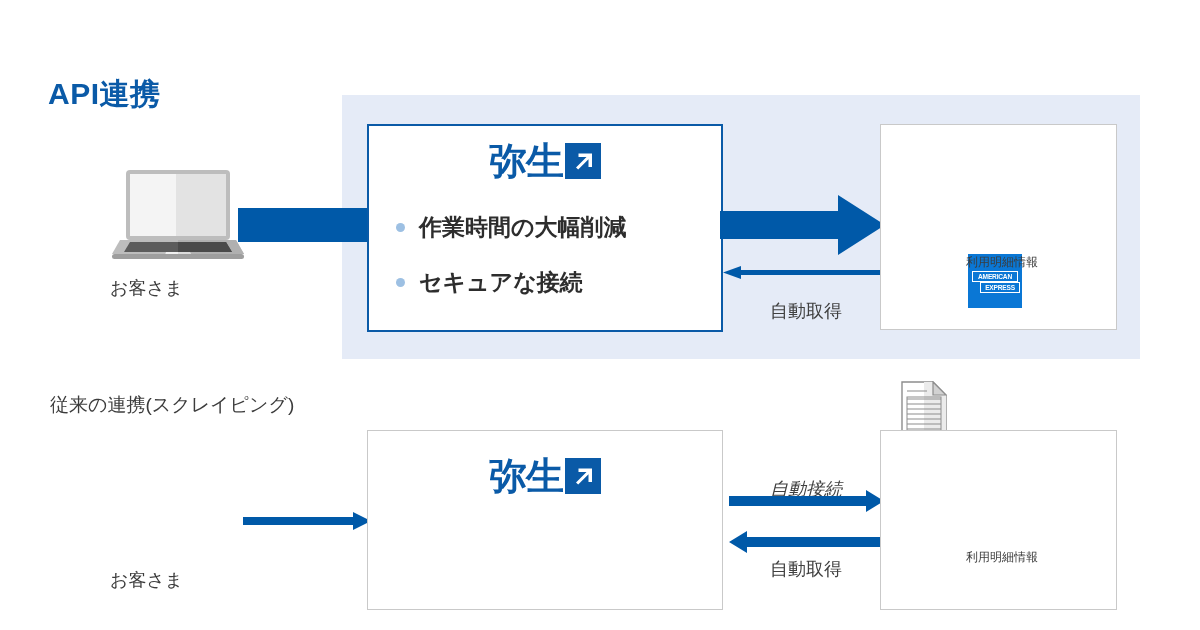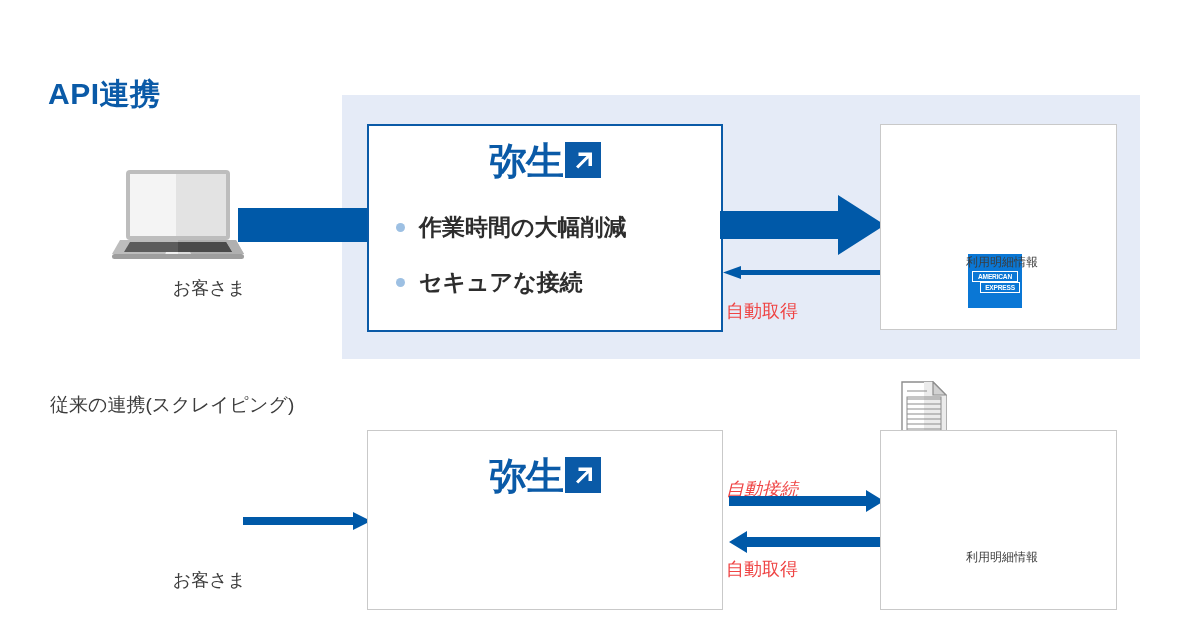--- a/index.html
+++ b/index.html
@@ -58,20 +58,21 @@
     left: 367px; top: 398px;
     width: 356px; height: 180px;
     background: #ffffff;
     border: 1px solid #c9c9c9;
     box-sizing: border-box;
   }
 
   
   .yayoi-logo {
     display: flex;
+    align-items: center;
     justify-content: center;
     gap: 2px;
   }
   .yayoi-logo .yl-text {
     font-size: 38px;
     font-weight: bold;
     color: #0a5aa7;
     line-height: 1;
     letter-spacing: -1px;
   }
@@ -173,21 +174,21 @@
   }
   .doc-label-top { left: 966px; top: 222px; }
   .doc-label-bottom { left: 966px; top: 517px; }
 
   
   .laptop { width: 136px; height: 92px; position: relative; }
   .laptop-top { left: 110px; top: 136px; }
 
   .customer-label {
     width: 136px;
-    text-align: right;
+    text-align: left;
     font-size: 18px;
     color: #3c3c3c;
     white-space: nowrap;
   }
   .cust-top { left: 110px; top: 244px; }
   .cust-bottom { left: 110px; top: 536px; }
 
   
   .arrow-thick-in {
     left: 238px; top: 176px;
@@ -213,22 +214,23 @@
     width: 155px; height: 22px;
   }
   .arrow-thin-ret {
     left: 729px; top: 499px;
     width: 155px; height: 22px;
   }
 
   
   .arrow-label {
     font-size: 18px;
-    color: #ef4444;
-    white-space: nowrap;
+    color: #404040;
+    white-space: nowrap;
+    text-align: center;
   }
   .lbl-auto-get-top { left: 726px; top: 267px; width: 160px; }
   .lbl-auto-conn    { left: 726px; top: 445px; width: 160px; font-style: italic; }
   .lbl-auto-get-bot { left: 726px; top: 525px; width: 160px; }
 </style>
 </head>
 <body>
 
 <div id="canvas">
 

